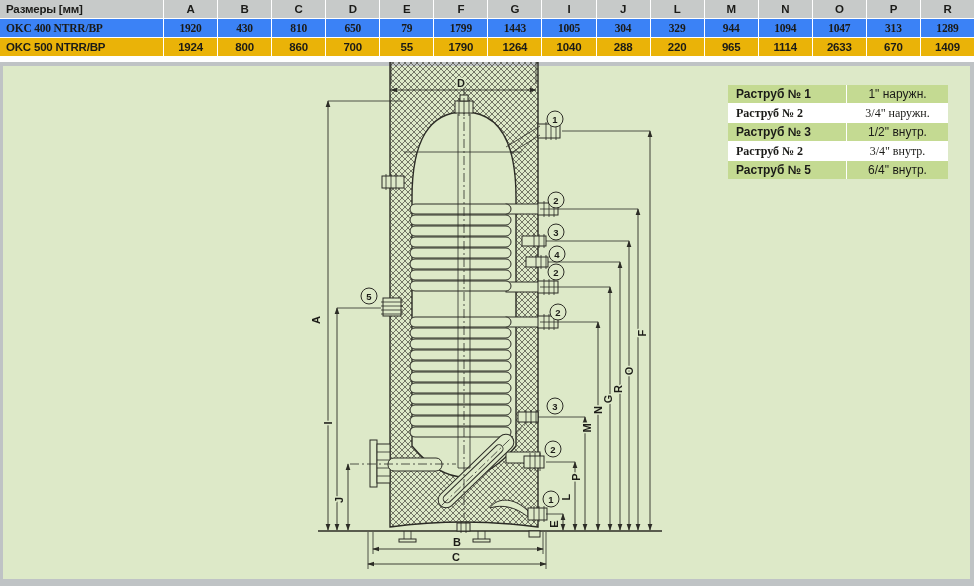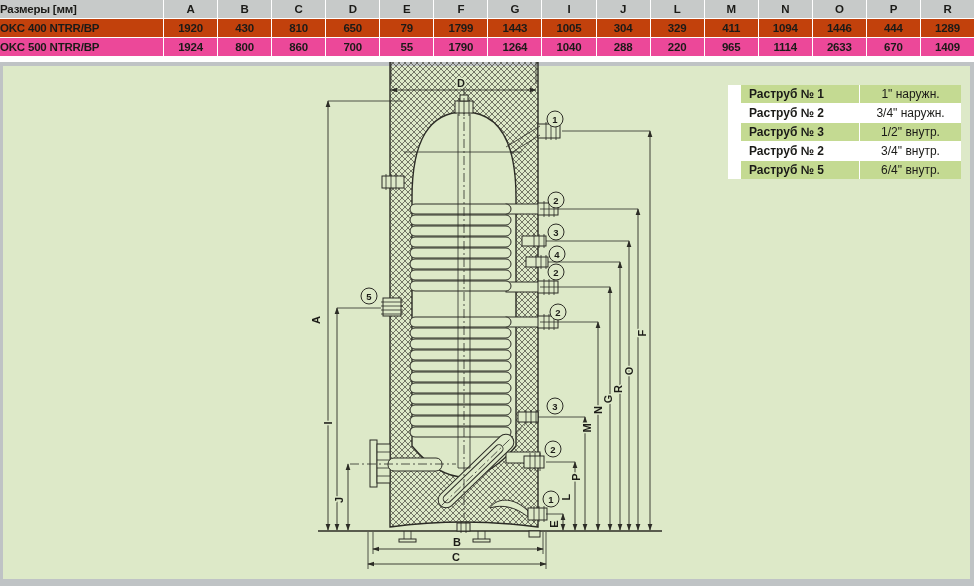--- a/index.html
+++ b/index.html
@@ -4,36 +4,36 @@
 <style>
   html,body{margin:0;padding:0;background:#fff;}
   body{width:974px;height:586px;position:relative;overflow:hidden;
        font-family:"Liberation Sans",sans-serif;-webkit-font-smoothing:antialiased;}
   
   .dims{position:absolute;left:0;top:0;width:974px;display:grid;
         grid-template-columns:163px repeat(15,1fr);gap:1px;background:#fff;}
   .dims .c{height:18px;display:flex;align-items:center;justify-content:center;
            font-size:11.5px;font-weight:bold;color:#1b1b18;letter-spacing:-0.2px;}
   .dims .h{background:#c7cac9;}
-  .dims .w{background:#c2410c;}
-  .dims .g{background:#ec4899;}
-  .dims .left{justify-content:flex-start;}
+  .dims .w{background:#3b82f6;font-family:Liberation Serif, serif;}
+  .dims .g{background:#eab308;}
+  .dims .left{justify-content:flex-start;padding-left:6px;}
   
   .panel{position:absolute;left:0;top:62px;width:974px;height:524px;box-sizing:border-box;
          background:#dde9c8;border-top:4px solid #bfc3c5;border-left:3px solid #bfc3c5;
          border-right:4px solid #bfc3c5;border-bottom:7px solid #bfc3c5;}
   svg.draw{position:absolute;left:0;top:62px;}
   
   .sockets{position:absolute;left:728px;top:85px;width:220px;display:grid;
-           grid-template-columns:118px 1fr;gap:1px;background:#fff;padding-left:13px;}
+           grid-template-columns:118px 1fr;gap:1px;background:#fff;}
   .sockets .c{height:18px;display:flex;align-items:center;font-size:12px;color:#1b1b18;}
   .sockets .lab{font-weight:bold;padding-left:8px;}
   .sockets .val{justify-content:center;}
   .sockets .g{background:#c4da92;}
-  .sockets .w{background:#ffffff;}
+  .sockets .w{background:#ffffff;font-family:Liberation Serif, serif;}
   
   .s1{stroke:#2c2c26;stroke-width:1.4;fill:none;}
   .s0{stroke:#2c2c26;stroke-width:.8;fill:none;}
   .dim{stroke:#2c2c26;stroke-width:.9;fill:none;}
   .cl{stroke:#2c2c26;stroke-width:.8;fill:none;stroke-dasharray:9 3 2 3;}
   .hatchf{fill:url(#hx);stroke:#2c2c26;stroke-width:1.4;fill-rule:evenodd;}
   .msk{fill:#dde9c8;stroke:#2c2c26;stroke-width:1;}
   .lbl{font-family:"Liberation Sans",sans-serif;font-size:11px;font-weight:bold;fill:#1c1c18;
        paint-order:stroke;stroke:#dde9c8;stroke-width:3px;stroke-linejoin:round;text-anchor:middle;}
   .num{font-family:"Liberation Sans",sans-serif;font-size:9.5px;font-weight:bold;fill:#1c1c18;
@@ -64,24 +64,24 @@
   <div class="c w">1920</div>
   <div class="c w">430</div>
   <div class="c w">810</div>
   <div class="c w">650</div>
   <div class="c w">79</div>
   <div class="c w">1799</div>
   <div class="c w">1443</div>
   <div class="c w">1005</div>
   <div class="c w">304</div>
   <div class="c w">329</div>
-  <div class="c w">411</div>
+  <div class="c w">944</div>
   <div class="c w">1094</div>
-  <div class="c w">1446</div>
-  <div class="c w">444</div>
+  <div class="c w">1047</div>
+  <div class="c w">313</div>
   <div class="c w">1289</div>
 
   <div class="c g left">OKC 500 NTRR/BP</div>
   <div class="c g">1924</div>
   <div class="c g">800</div>
   <div class="c g">860</div>
   <div class="c g">700</div>
   <div class="c g">55</div>
   <div class="c g">1790</div>
   <div class="c g">1264</div>

